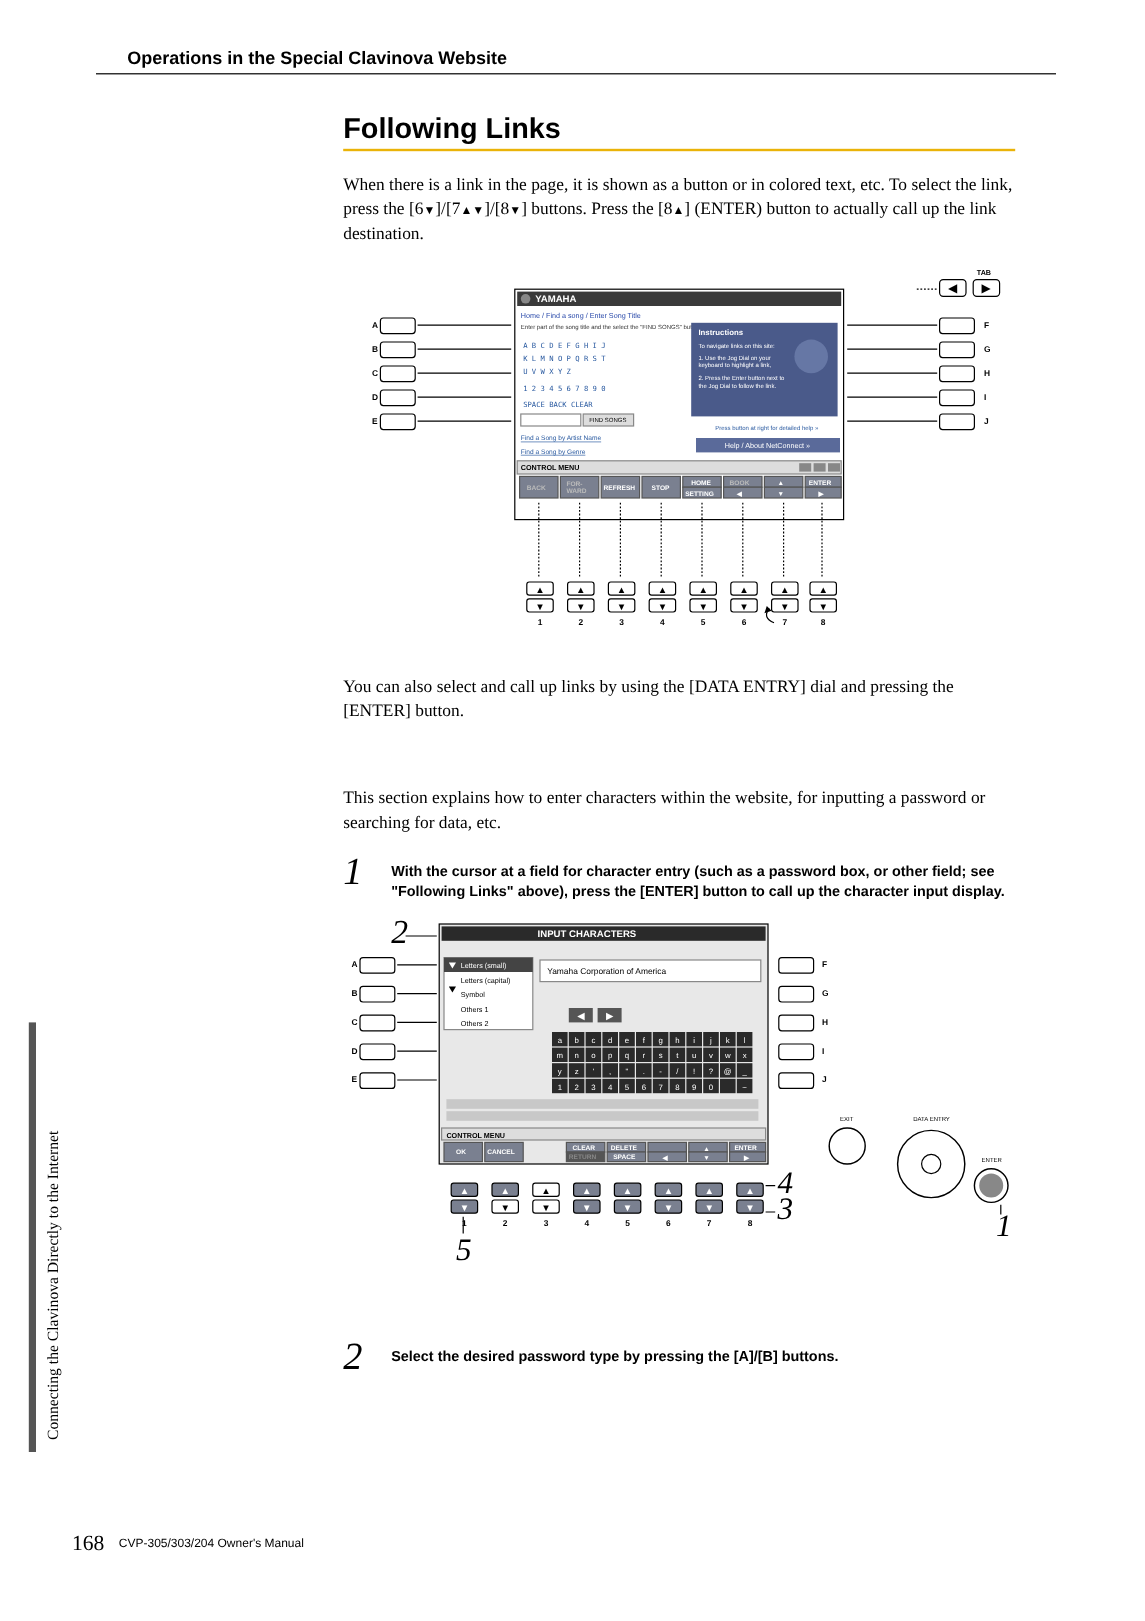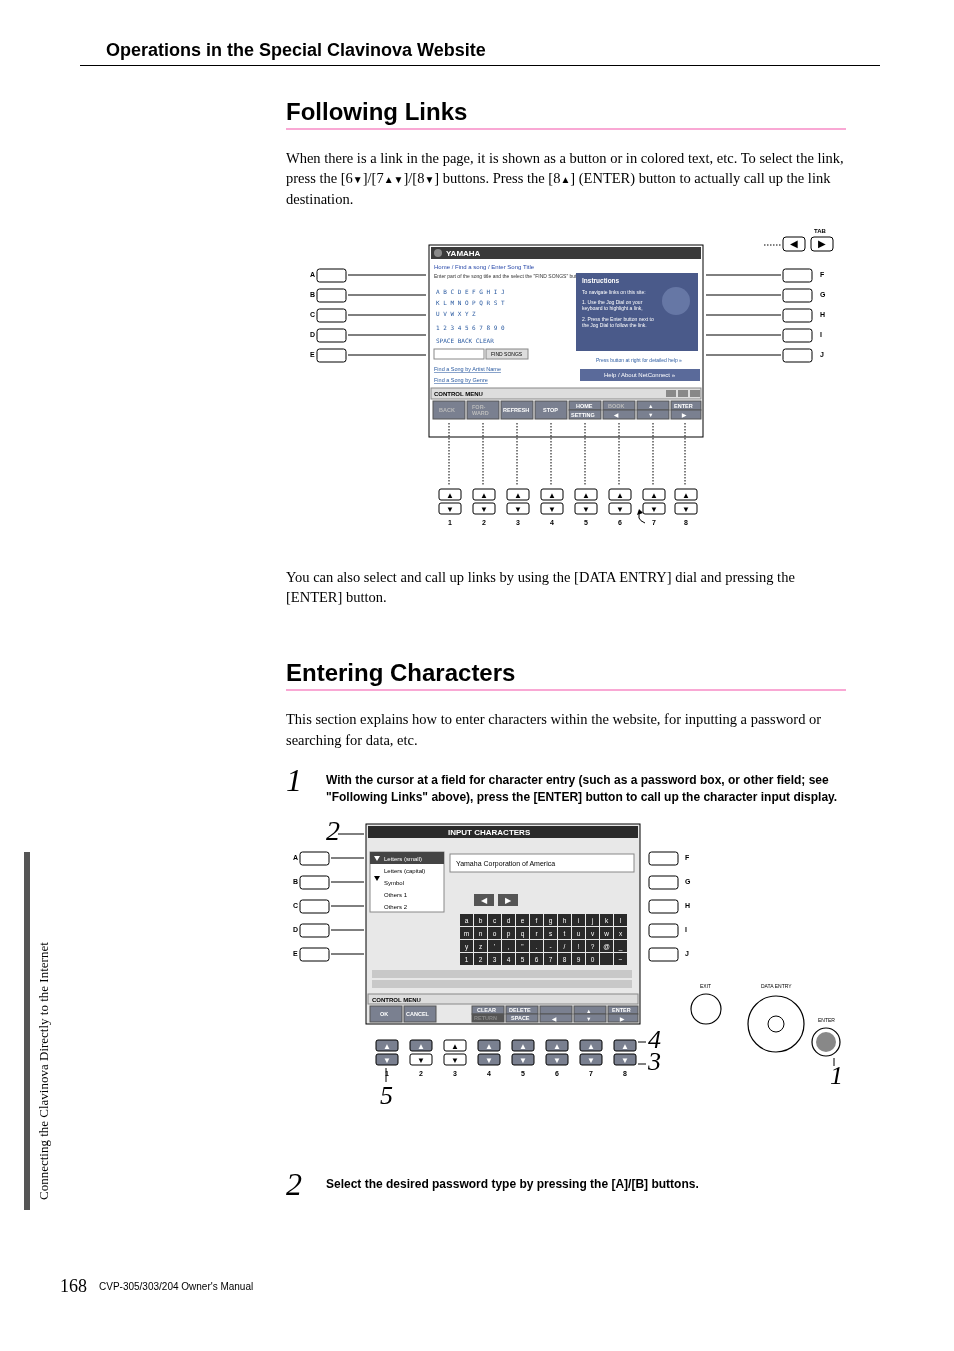--- a/index.html
+++ b/index.html
@@ -12,36 +12,36 @@
     position: relative;
   }
   .page {
     position: absolute;
     left: 80px;
     top: 40px;
     width: 800px;
   }
   .header-line {
     font-weight: bold;
-    font-size: 18px;
+    font-size: 15px;
     border-bottom: 1px solid #000;
     padding-bottom: 4px;
     margin-bottom: 32px;
     font-family: Arial, sans-serif;
     padding-left: 26px;
   }
   .content {
     margin-left: 206px;
     width: 560px;
   }
   h2 {
     font-size: 24px;
     font-weight: bold;
     font-family: Arial, sans-serif;
-    border-bottom: 2px solid #f9a8d4;
+    border-bottom: 2px solid #eab308;
     padding-bottom: 2px;
     margin-bottom: 18px;
   }
   .body-text {
     font-size: 14.5px;
     line-height: 1.4;
     margin-bottom: 14px;
   }
   .tri { font-family: Arial, sans-serif; font-size: 10px; display: inline-block; }
   .figure {
@@ -306,21 +306,20 @@
               <text x="11" y="36" font-weight="bold">8</text>
             </g>
         </g>
       </svg>
     </div>
 
     <p class="body-text">You can also select and call up links by using the [DATA ENTRY] dial and pressing the [ENTER] button.</p>
 
     <div style="height:38px"></div>
 
-    <h2>Entering Characters</h2>
 
     <p class="body-text">This section explains how to enter characters within the website, for inputting a password or searching for data, etc.</p>
 
     <div class="step-row">
       <div class="step-num">1</div>
       <div class="step-text">With the cursor at a field for character entry (such as a password box, or other field; see "Following Links" above), press the [ENTER] button to call up the character input display.</div>
     </div>
 
     <div class="figure">
       <svg viewBox="0 0 560 340" width="560" height="340">

